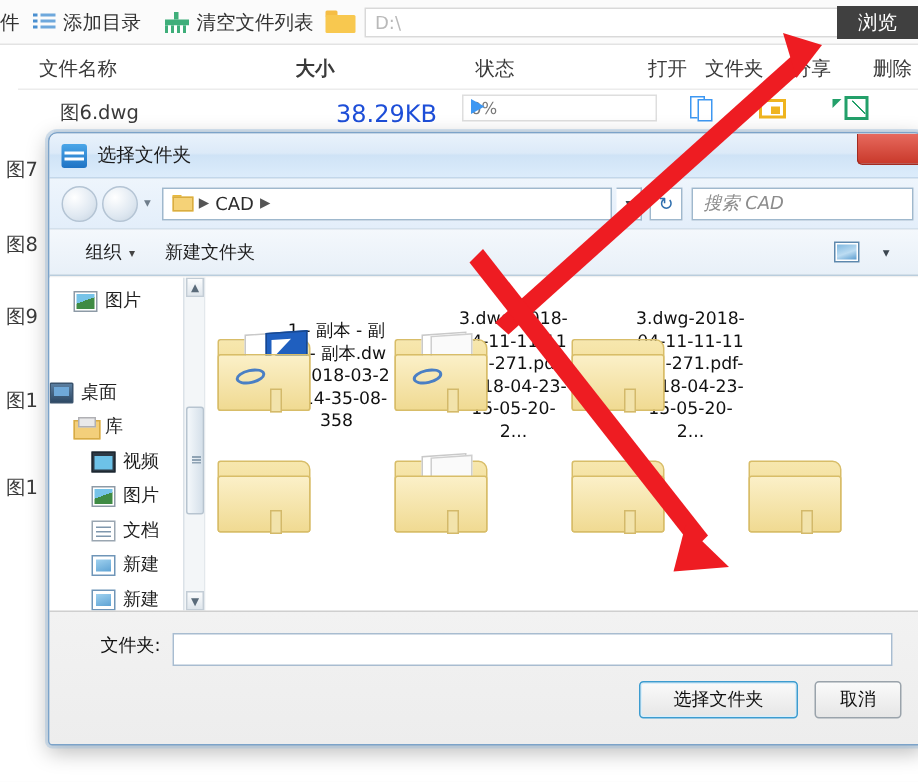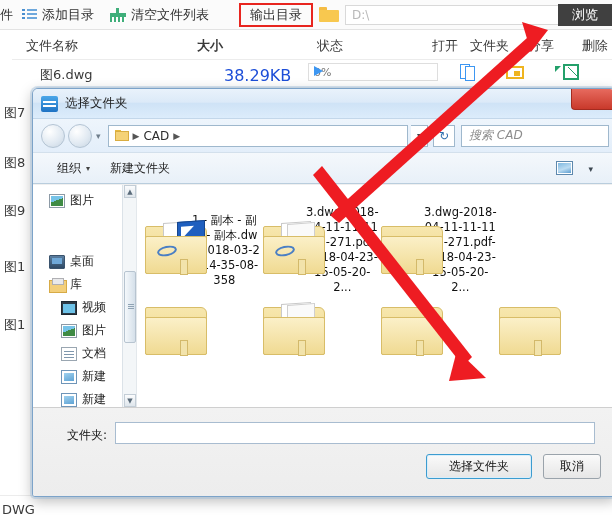--- a/index.html
+++ b/index.html
@@ -156,21 +156,21 @@
   .view-ico::after{content:"";position:absolute;left:1px;top:1px;width:13px;height:10px;
      background:linear-gradient(160deg,#7fb8e0,#bcdcf2 55%,#5b9dd0);}
   .view-drop { position:absolute; right:22px; top:11px; font-size:9px; color:#3c4650;}
 
   .dlg-body { position:absolute; left:0; top:96px; right:0; bottom:89px; display:flex; background:#fff;}
   .tree {
     width:104px; background:#fff; position:relative; border-right:1px solid #e3e8ec;
     padding-top:2px; overflow:hidden;
   }
   .tree-item { display:flex; align-items:center; gap:5px; height:23px; font-size:12px; color:#1f1f1f; white-space:nowrap; padding-left:6px;}
-  .tree-item.l0 { padding-left:16px; }
+  .tree-item.l0 { padding-left:0; }
   .tree-item.l1 { padding-left:16px; }
   .tree-item.l2 { padding-left:28px; }
   .ti-ico { width:16px; height:14px; position:relative; flex:none;}
   .ic-pic { background:#fff; border:1px solid #8d9aa6; }
   .ic-pic::after{content:"";position:absolute;left:1px;top:1px;right:1px;bottom:1px;
      background:linear-gradient(160deg,#76c3e8 0 45%,#3f8b44 45% 100%);}
   .ic-desk { background:linear-gradient(180deg,#5b7ea0,#2f4a66); border:1px solid #3a536d; border-radius:1px;}
   .ic-desk::after{content:"";position:absolute;left:2px;top:2px;right:2px;bottom:4px;background:#6fa8d8;}
   .ic-lib { }
   .ic-lib::before{content:"";position:absolute;left:0;top:2px;width:16px;height:11px;background:#f3cf7b;border:1px solid #d7ab46;}
@@ -211,21 +211,21 @@
   .fold .dwg { position:absolute; left:34px; top:1px; width:28px; height:43px; background:#1f5fbf; border:1px solid #17478f;
      transform: skewY(-4deg);}
   .fold .dwg::before{content:"";position:absolute;left:3px;top:4px;width:0;height:0;
      border-left:13px solid #ffffff;border-bottom:13px solid transparent;}
   .fold .dwg::after{content:"";position:absolute;left:4px;top:22px;width:16px;height:10px;border:2px solid #cfe0f7;border-radius:50%;}
   .fold .pen { position:absolute; left:14px; top:26px; width:20px; height:10px; border:2px solid #4a7fc4; border-radius:60%;
      transform: rotate(-12deg); background:transparent;}
 
   .dlg-foot { position:absolute; left:0; right:0; bottom:0; height:89px;
      background:linear-gradient(180deg,#f2f2f2,#ededed); border-top:1px solid #cfcfcf;}
-  .foot-row { position:absolute; left:34px; top:14px; right:20px; display:flex; align-items:flex-end; gap:8px;}
+  .foot-row { position:absolute; left:34px; top:14px; right:20px; display:flex; align-items:flex-start; gap:8px;}
   .foot-row .lab { font-size:12px; color:#111; white-space:nowrap;}
   .foot-input { flex:1; height:22px; background:#fff; border:1px solid #a8bcd0;}
   .btn-row { position:absolute; right:14px; top:46px; display:flex; gap:11px;}
   .btn { height:25px; padding:0 16px; font-size:12px; color:#111;
      display:flex;align-items:center;justify-content:center;
      background:linear-gradient(180deg,#fafafa,#e6e6e6); border:1px solid #9aa3ab; border-radius:3px;}
   .btn.primary { border:1px solid #3c9cd0; box-shadow: inset 0 0 0 1px #d9eefa; padding:0 22px;}
 
   
   .anno { position:absolute; left:0; top:0; width:612px; height:521px; pointer-events:none;}
@@ -252,21 +252,20 @@
 
     <div class="tb-item">
       <span class="icon-broom">
           <span class="bh"></span>
           <span class="bb"></span>
           <span class="bs"></span>
         </span>
       <span class="tb-label">清空文件列表</span>
     </div>
 
-    <div class="out-dir-box">输出目录</div>
 
     <span class="folder-ico">
         <span class="tab"></span>
         <span class="bdy"></span>
       </span>
 
     <div class="path-input">D:\</div>
     <div class="browse-btn">浏览</div>
   </div>
 
@@ -301,23 +300,20 @@
   <div class="file-row" style="top:196px;border:none;">
     <span class="fr-name">图9</span>
   </div>
   <div class="file-row" style="top:252px;border:none;">
     <span class="fr-name">图1</span>
   </div>
   <div class="file-row" style="top:310px;border:none;">
     <span class="fr-name">图1</span>
   </div>
 
-  <div class="status-bar">
-    <span class="st">DWG</span>
-  </div>
 
   <div class="dlg">
 
     <div class="dlg-title">
       <span class="dlg-ico"></span>
       <span class="dlg-title-text">选择文件夹</span>
       <span class="dlg-close"></span>
     </div>
 
     <div class="dlg-nav">

